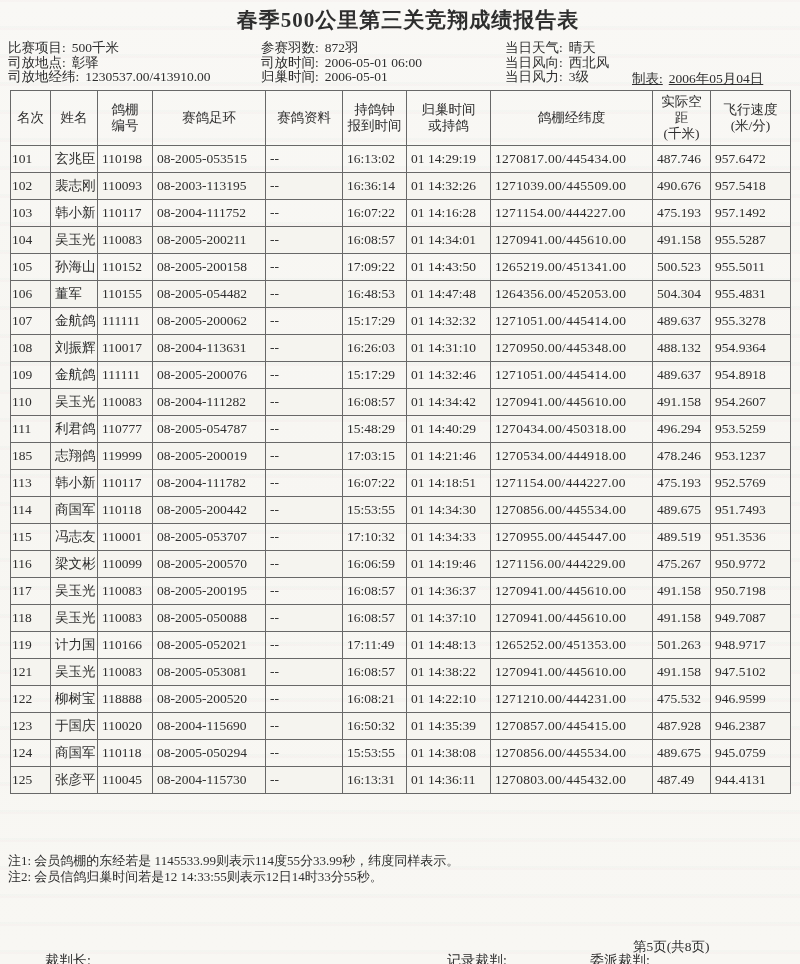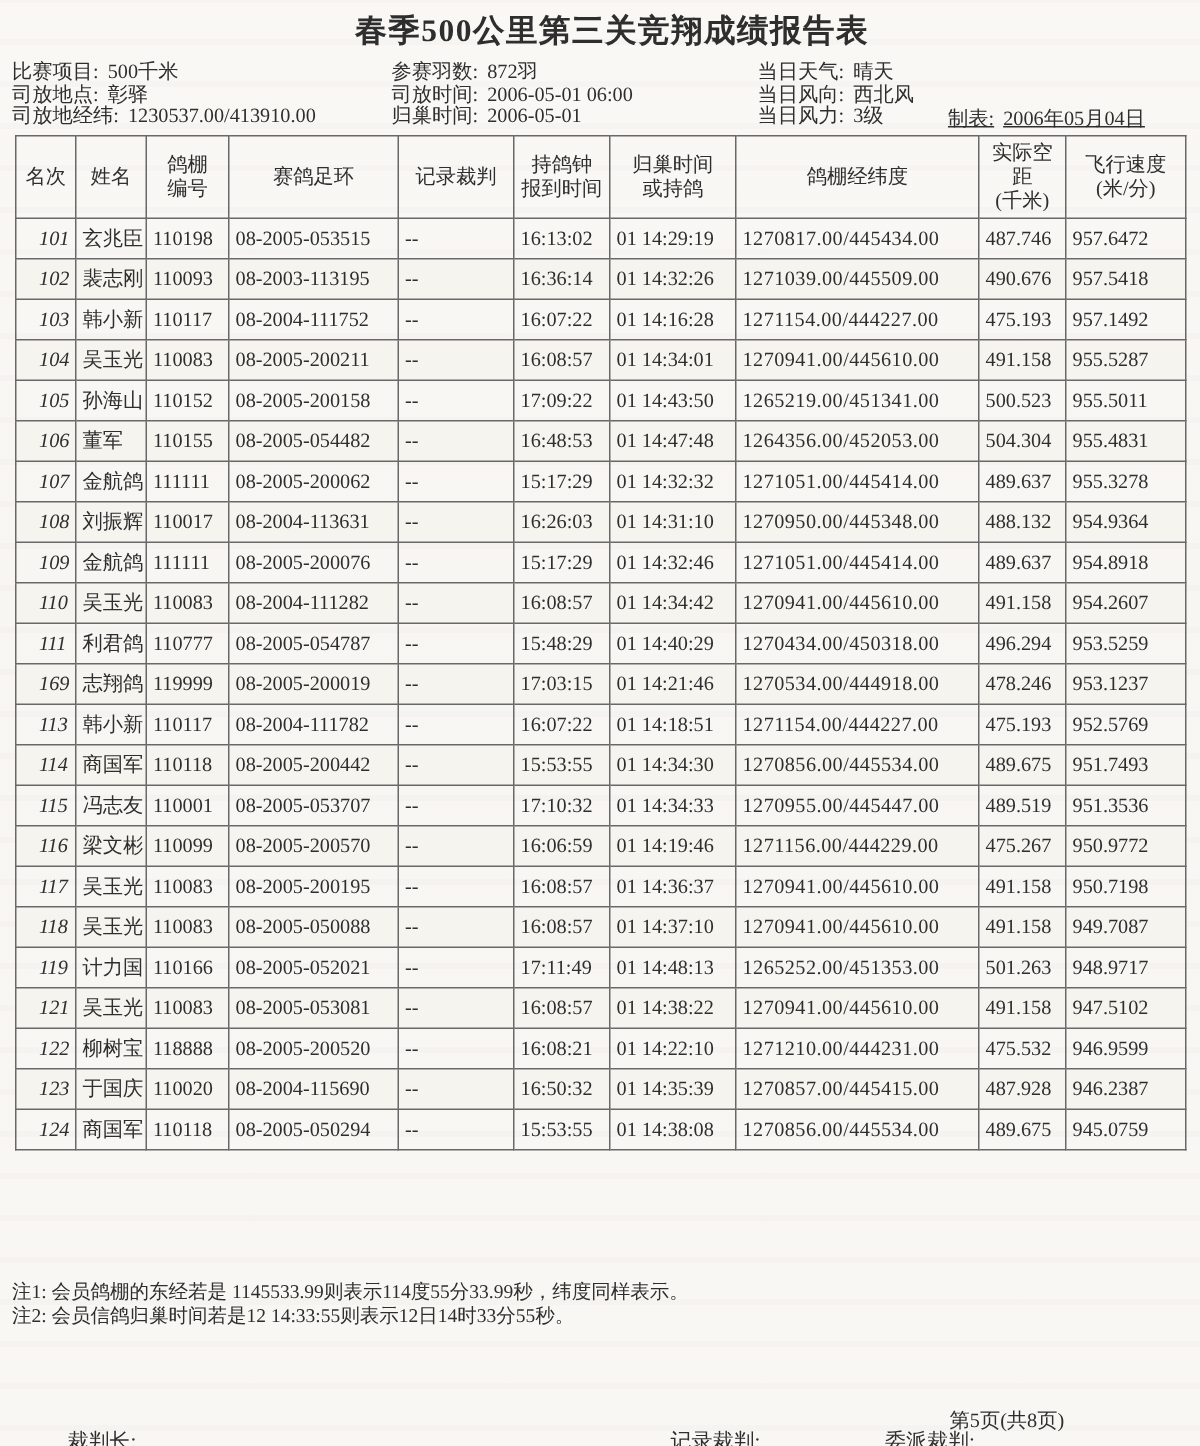--- a/index.html
+++ b/index.html
@@ -49,21 +49,21 @@
     vertical-align: middle;
   }
   table.results th {
     height: 55px;
     text-align: center;
     white-space: pre-line;
     line-height: 16px;
   }
   table.results td { height: 27px; }
   table.results tbody tr:nth-child(even) td { background: #f5f4ef; }
-  table.results td.c-rank { padding-left: 15px; font-style: italic; }
+  table.results td.c-rank { padding-left: 1px; }
   table.results td.c-coord { letter-spacing: 0.3px; margin-left: 12px; }
 
   .notes { position: absolute; top: 853px; left: 8px; font-size: 13px; line-height: 15.5px; }
   .sig { position: absolute; top: 952px; font-size: 14px; }
   .sig-chief { left: 45px; }
   .sig-record { left: 447px; }
   .sig-assign { left: 590px; }
   .page-num { position: absolute; top: 938px; left: 633px; font-size: 13.5px; }
 
   
@@ -139,21 +139,21 @@
         <col style="width:58px">
       <col style="width:80px">
     </colgroup>
     <thead>
       <tr>
           <th>名次</th>
           <th>姓名</th>
           <th>鸽棚
 编号</th>
           <th>赛鸽足环</th>
-          <th>记录裁判</th>
+          <th>赛鸽资料</th>
           <th>持鸽钟
 报到时间</th>
           <th>归巢时间
 或持鸽</th>
           <th>鸽棚经纬度</th>
           <th>实际空距
 (千米)</th>
           <th>飞行速度
 (米/分)</th>
         </tr>
@@ -285,21 +285,21 @@
           <td class="c-loft">110777</td>
           <td class="c-ring">08-2005-054787</td>
           <td class="c-profile">--</td>
           <td class="c-clock">15:48:29</td>
           <td class="c-return">01 14:40:29</td>
           <td class="c-coord">1270434.00/450318.00</td>
           <td class="c-dist">496.294</td>
           <td class="c-speed">953.5259</td>
         </tr>
         <tr>
-          <td class="c-rank">169</td>
+          <td class="c-rank">185</td>
           <td class="c-name">志翔鸽</td>
           <td class="c-loft">119999</td>
           <td class="c-ring">08-2005-200019</td>
           <td class="c-profile">--</td>
           <td class="c-clock">17:03:15</td>
           <td class="c-return">01 14:21:46</td>
           <td class="c-coord">1270534.00/444918.00</td>
           <td class="c-dist">478.246</td>
           <td class="c-speed">953.1237</td>
         </tr>
@@ -428,20 +428,32 @@
           <td class="c-name">商国军</td>
           <td class="c-loft">110118</td>
           <td class="c-ring">08-2005-050294</td>
           <td class="c-profile">--</td>
           <td class="c-clock">15:53:55</td>
           <td class="c-return">01 14:38:08</td>
           <td class="c-coord">1270856.00/445534.00</td>
           <td class="c-dist">489.675</td>
           <td class="c-speed">945.0759</td>
         </tr>
+        <tr>
+          <td class="c-rank">125</td>
+          <td class="c-name">张彦平</td>
+          <td class="c-loft">110045</td>
+          <td class="c-ring">08-2004-115730</td>
+          <td class="c-profile">--</td>
+          <td class="c-clock">16:13:31</td>
+          <td class="c-return">01 14:36:11</td>
+          <td class="c-coord">1270803.00/445432.00</td>
+          <td class="c-dist">487.49</td>
+          <td class="c-speed">944.4131</td>
+        </tr>
       </tbody>
   </table>
 
   <div class="notes">
     <div>注1: 会员鸽棚的东经若是 1145533.99则表示114度55分33.99秒，纬度同样表示。</div>
     <div>注2: 会员信鸽归巢时间若是12 14:33:55则表示12日14时33分55秒。</div>
   </div>
 
   <div class="sig sig-chief">裁判长:</div>
   <div class="sig sig-record">记录裁判:</div>

